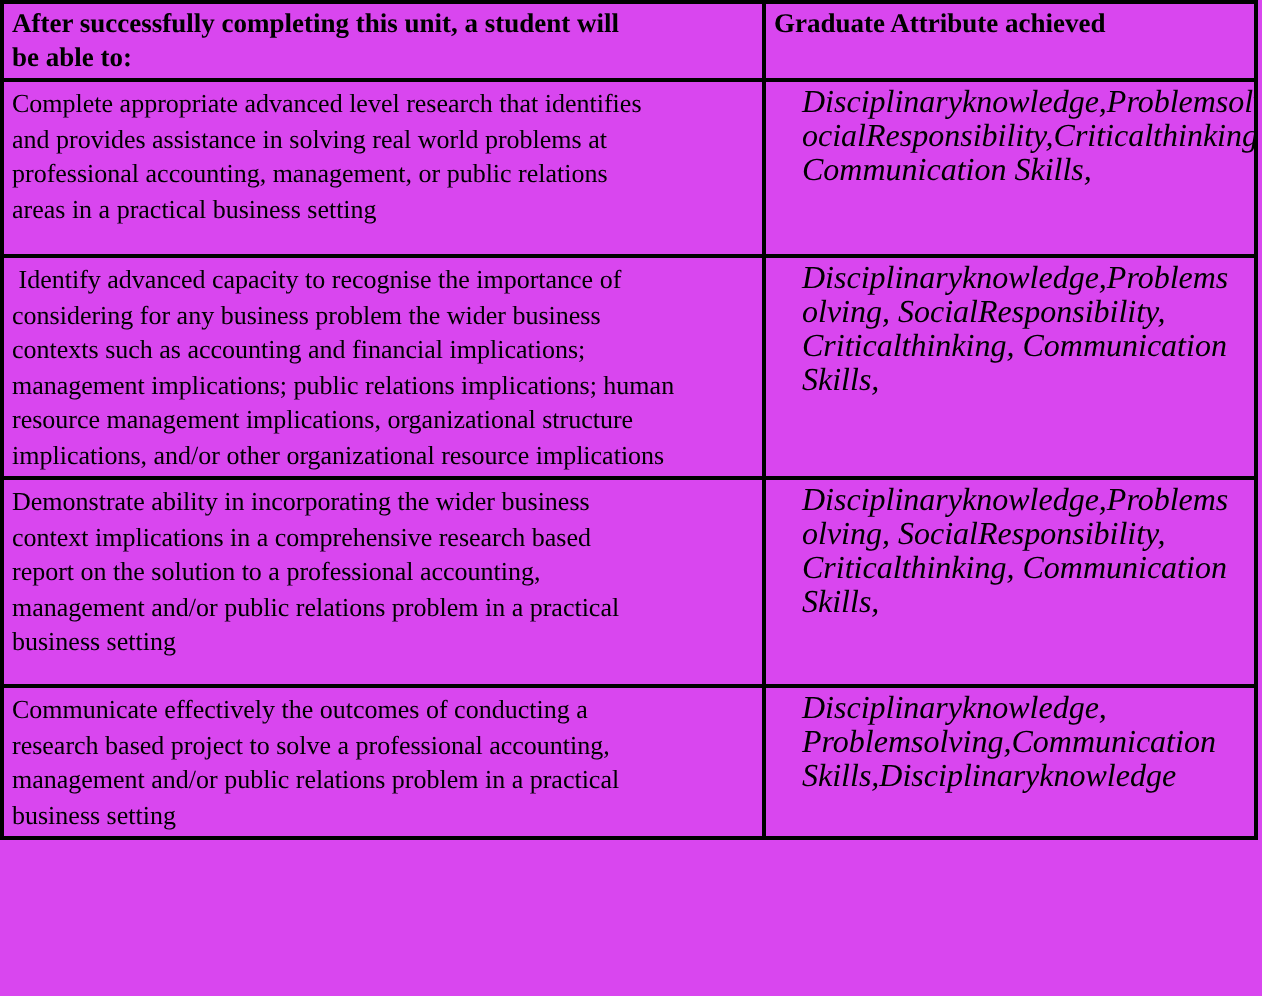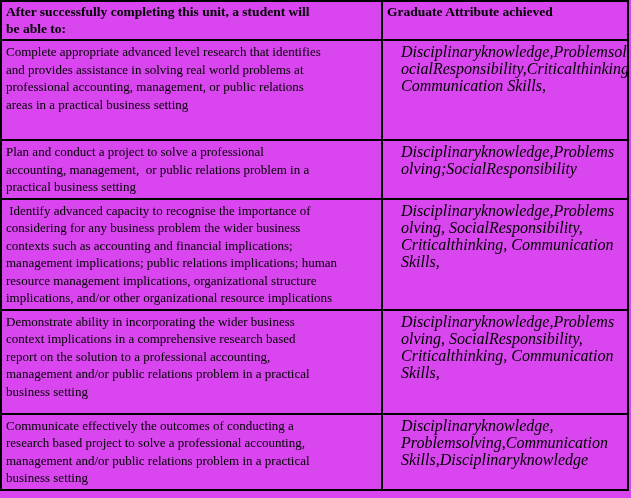--- a/index.html
+++ b/index.html
@@ -35,21 +35,21 @@
     font-size: 13px;
     line-height: 17.5px;
   }
   td.attr-cell {
     font-style: italic;
     font-size: 16px;
     line-height: 17px;
     padding-left: 18px;
   }
   tr.header-row   { height: 39px; }
-  tr.body-row-0   { height: 100px; }
+  tr.body-row-0   { height: 88px; }
   tr.body-row-1   { height: 58px; }
   tr.body-row-2   { height: 110px; }
   tr.body-row-3   { height: 104px; border-radius: 31px; }
   tr.body-row-4   { height: 61px; }
 </style>
 </head>
 <body>
 
 <div class="page">
   <table class="outcomes">
@@ -66,27 +66,20 @@
     </thead>
     <tbody>
       <tr class="body-row-0">
         <td class="outcome-cell">Complete appropriate advanced level research that identifies
 and provides assistance in solving real world problems at
 professional accounting, management, or public relations
 areas in a practical business setting</td>
         <td class="attr-cell">Disciplinaryknowledge,Problemsolving;S
 ocialResponsibility,Criticalthinking,
 Communication Skills,</td>
-      </tr>
-      <tr class="body-row-1">
-        <td class="outcome-cell">Plan and conduct a project to solve a professional
-accounting, management,  or public relations problem in a
-practical business setting</td>
-        <td class="attr-cell">Disciplinaryknowledge,Problems
-olving;SocialResponsibility</td>
       </tr>
       <tr class="body-row-2">
         <td class="outcome-cell"> Identify advanced capacity to recognise the importance of
 considering for any business problem the wider business
 contexts such as accounting and financial implications;
 management implications; public relations implications; human
 resource management implications, organizational structure
 implications, and/or other organizational resource implications</td>
         <td class="attr-cell">Disciplinaryknowledge,Problems
 olving, SocialResponsibility,

